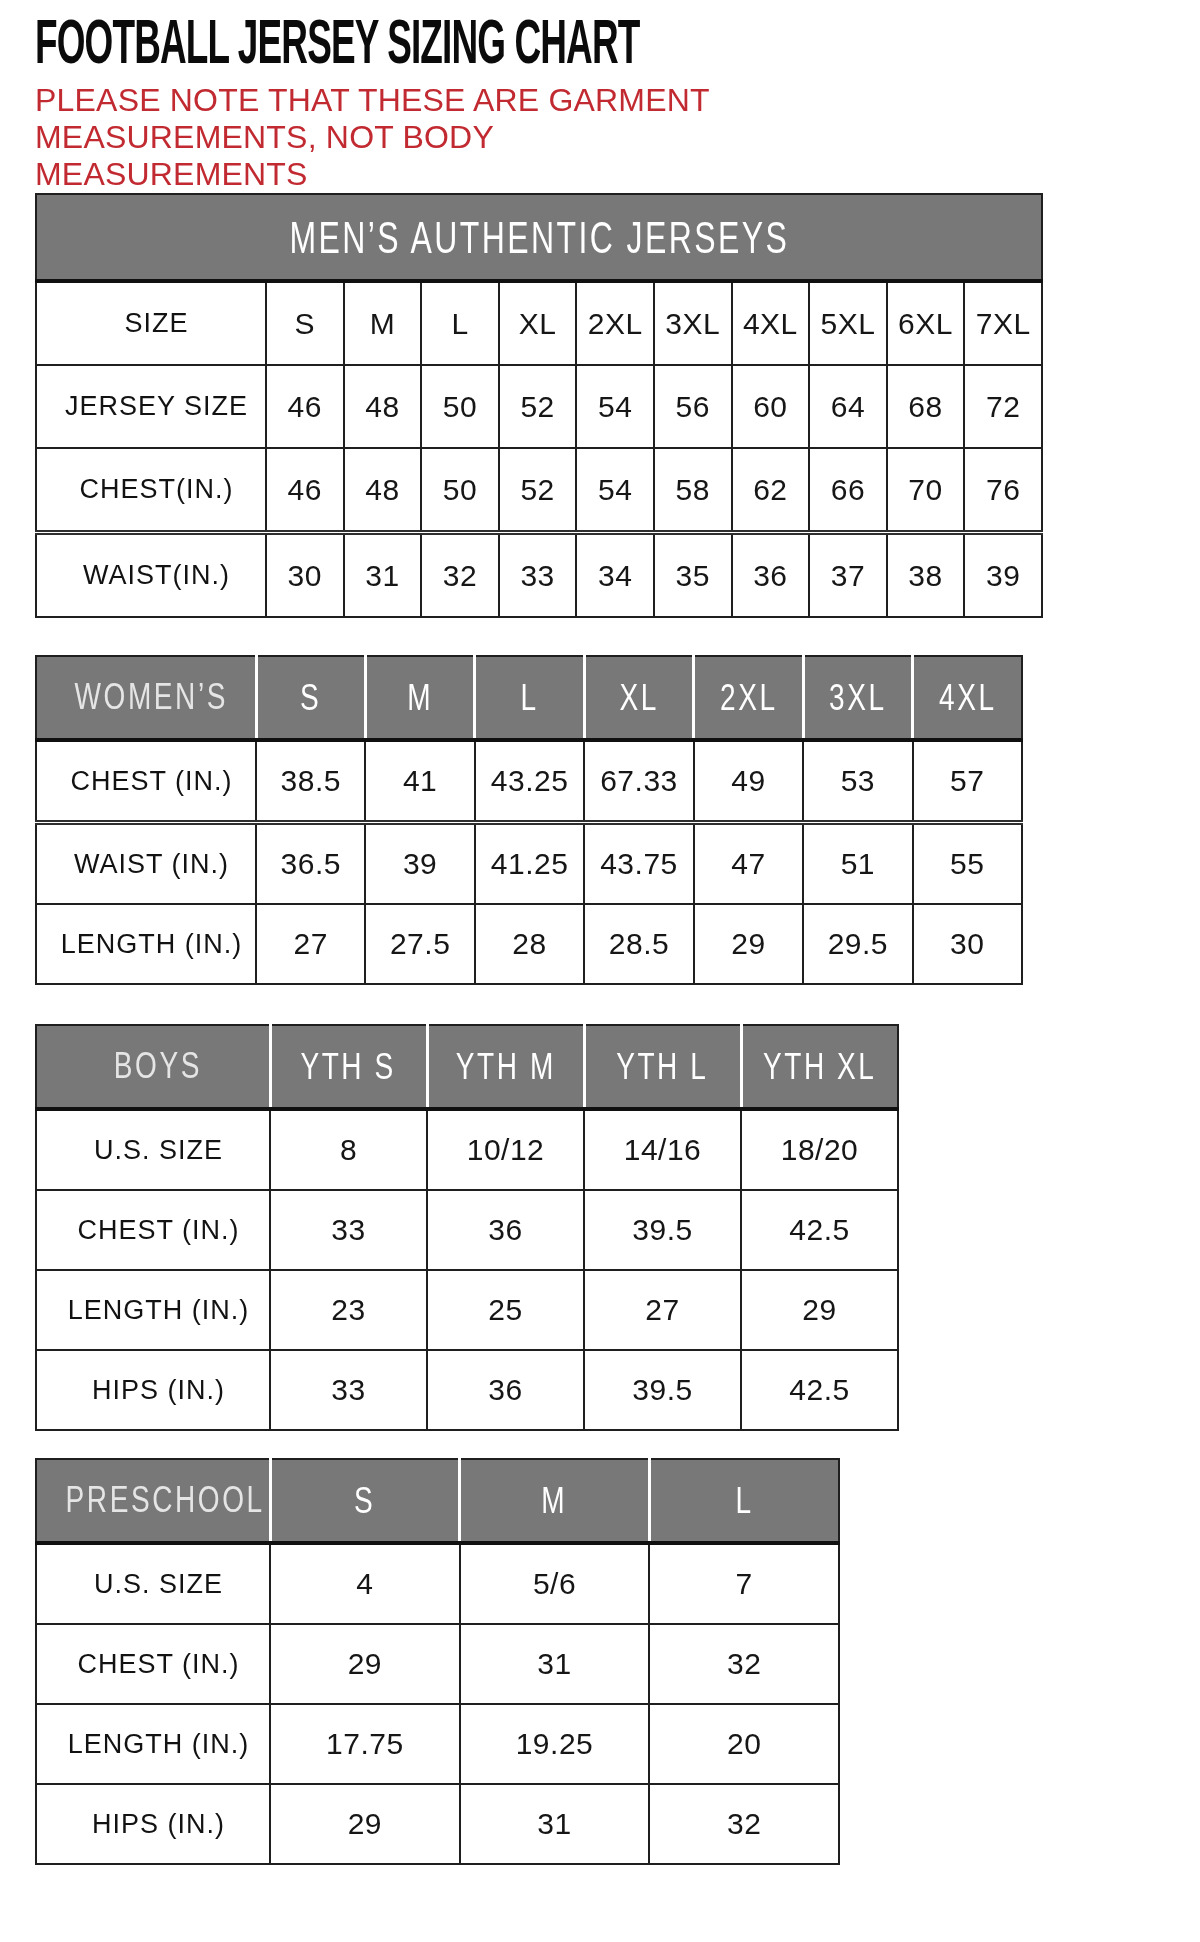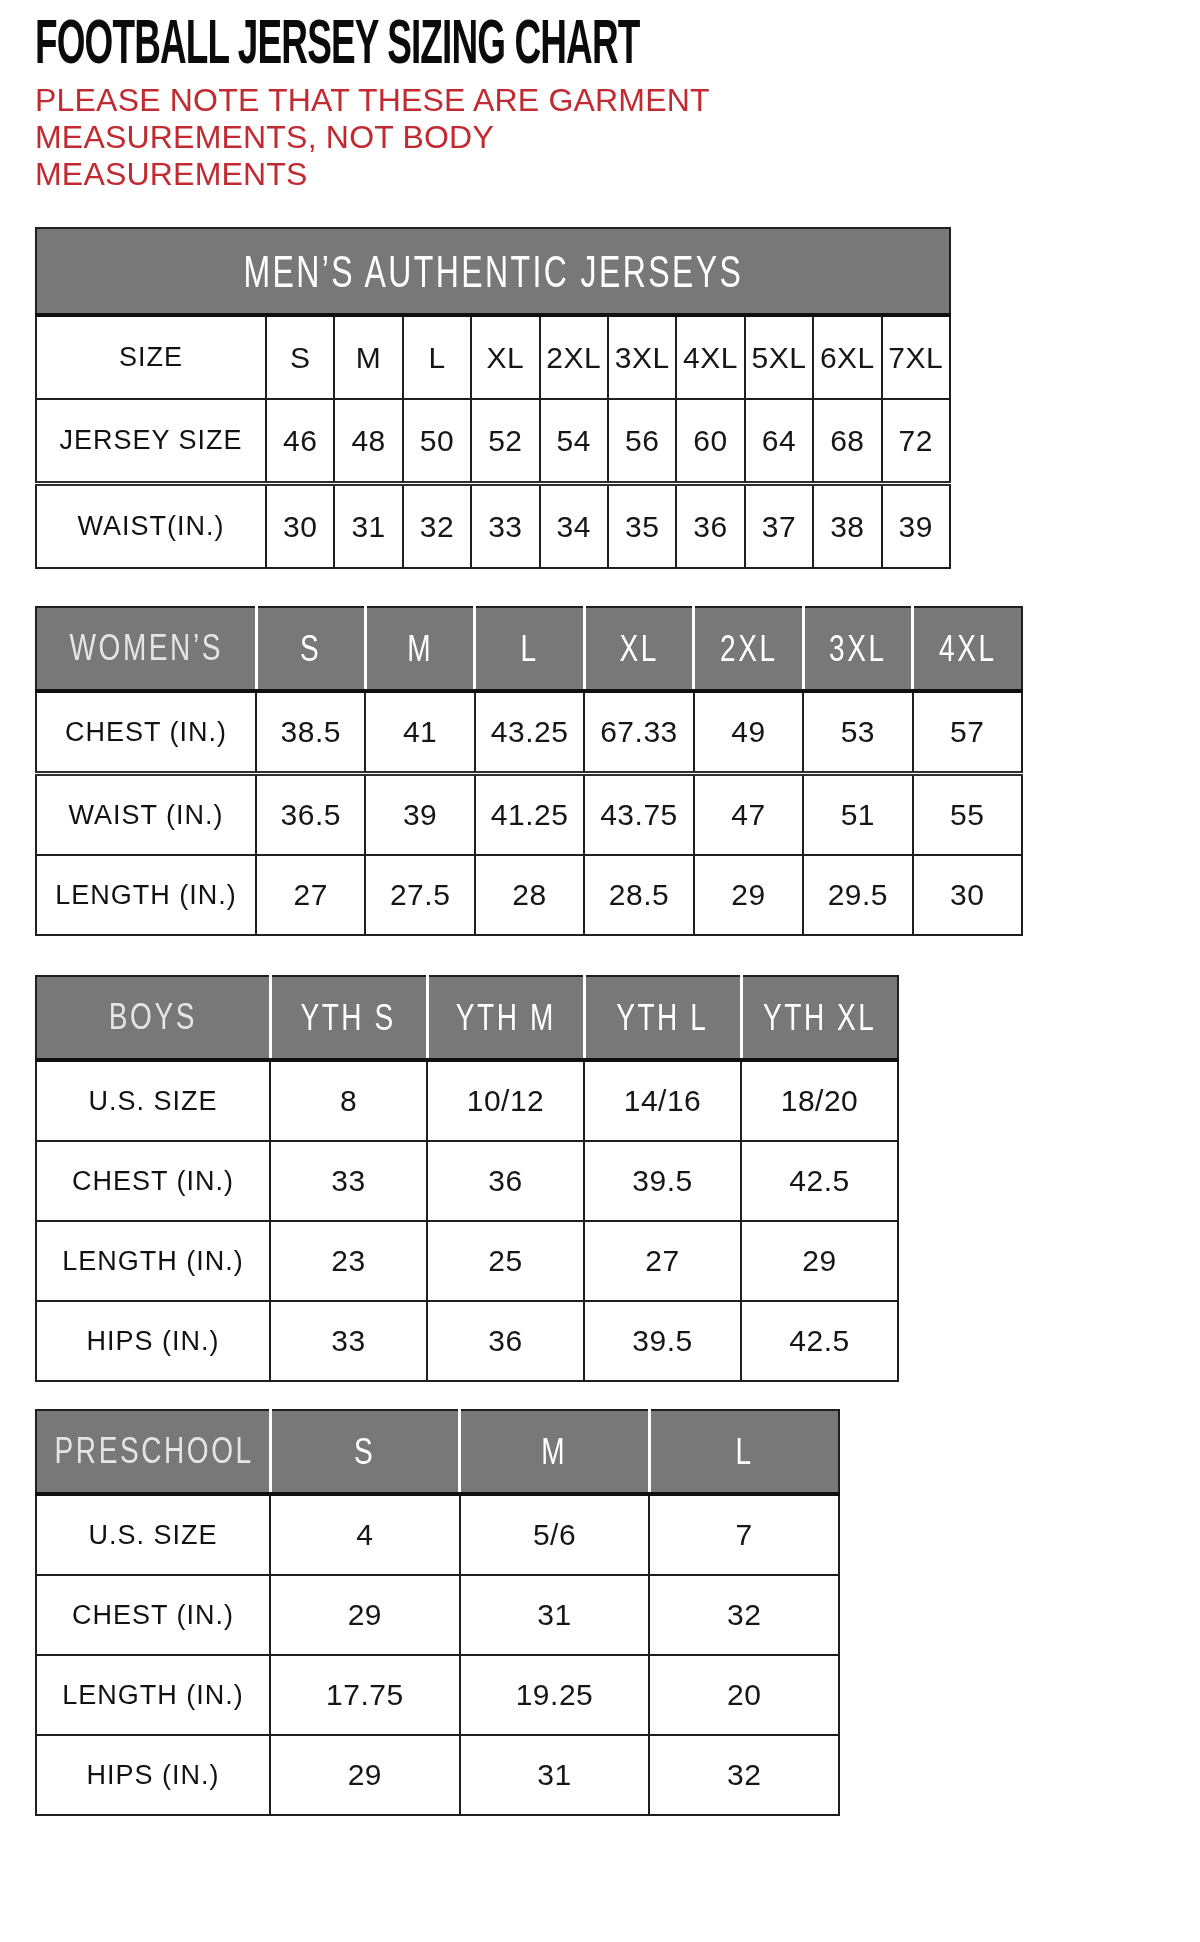--- a/index.html
+++ b/index.html
@@ -39,21 +39,21 @@
     color: var(--accent-red, #C22A31);
   }
 
   
   table.sizing {
     border-collapse: collapse;
     table-layout: fixed;
     margin-left: 35px;
     background: #ffffff;
   }
-  .tbl-mens      { margin-top: 34px; width: 916px; }
+  .tbl-mens      { width: 1008px; }
   .tbl-womens    { margin-top: 37px; width: 988px;  }
   .tbl-boys      { margin-top: 39px; width: 864px;  }
   .tbl-preschool { margin-top: 27px; width: 805px;  }
 
   .tbl-mens      col.c-label { width: 230px; }
   .tbl-womens    col.c-label { width: 220px; }
   .tbl-boys      col.c-label { width: 234px; }
   .tbl-preschool col.c-label { width: 234px; }
 
   .sizing th, .sizing td {
@@ -71,20 +71,21 @@
   }
   .tbl-mens td { height: 81px; }
 
   .sizing th.label-cell {
     font-size: 27px;
     font-weight: 400;
     letter-spacing: 1px;
     color: #121212;
     white-space: pre-line;
     line-height: 31px;
+    padding-left: 11px;
   }
 
   
   .banner-row th {
     height: 84px;
     background: var(--header-gray, #787878);
     color: #ffffff;
     border-bottom: 4px solid #101010;
   }
   .banner-row .cond {
@@ -166,20 +167,33 @@
           <td>46</td>
           <td>48</td>
           <td>50</td>
           <td>52</td>
           <td>54</td>
           <td>56</td>
           <td>60</td>
           <td>64</td>
           <td>68</td>
           <td>72</td>
+        </tr>
+        <tr>
+          <th class="label-cell">CHEST(IN.)</th>
+          <td>46</td>
+          <td>48</td>
+          <td>50</td>
+          <td>52</td>
+          <td>54</td>
+          <td>58</td>
+          <td>62</td>
+          <td>66</td>
+          <td>70</td>
+          <td>76</td>
         </tr>
         <tr class="thick-sep">
           <th class="label-cell">WAIST(IN.)</th>
           <td>30</td>
           <td>31</td>
           <td>32</td>
           <td>33</td>
           <td>34</td>
           <td>35</td>
           <td>36</td>

